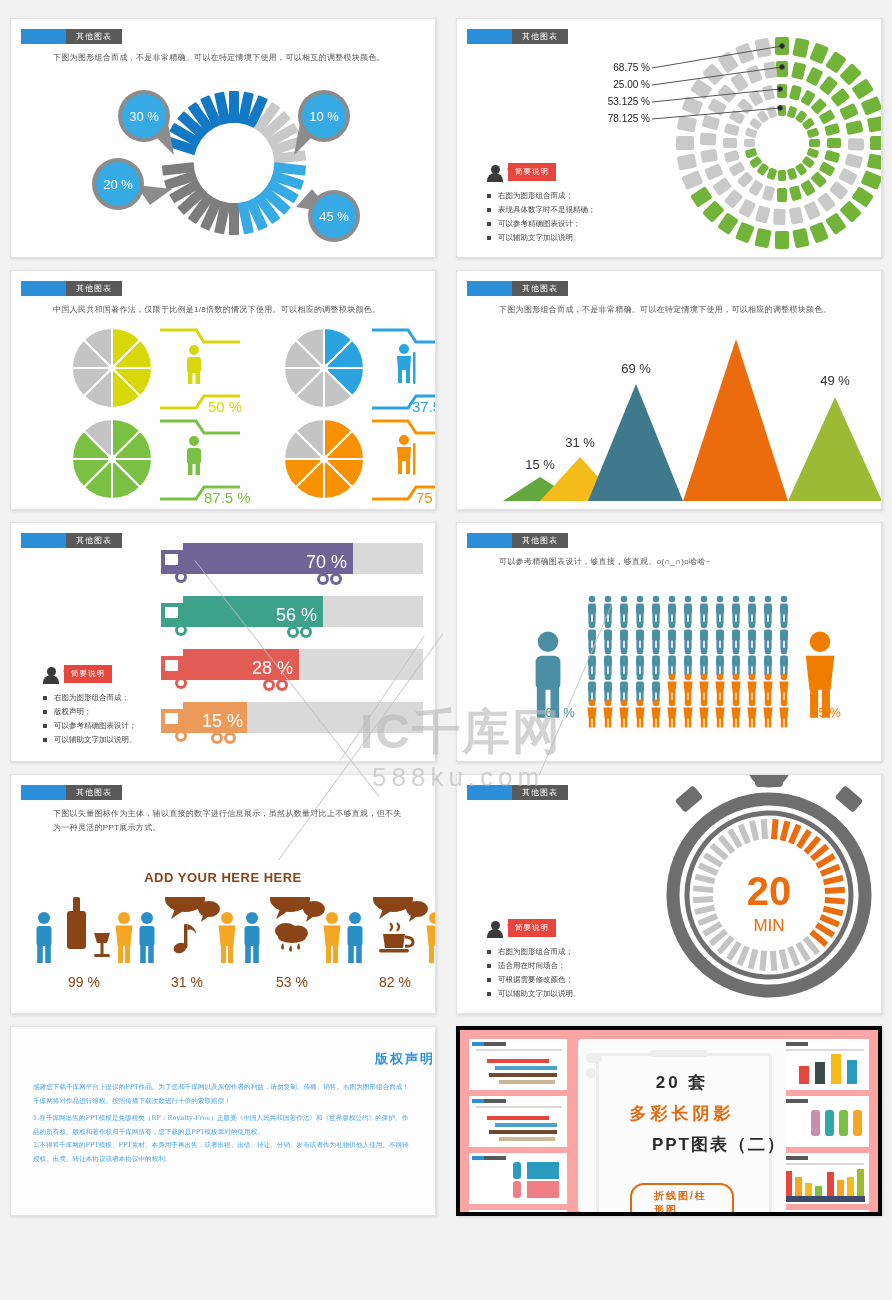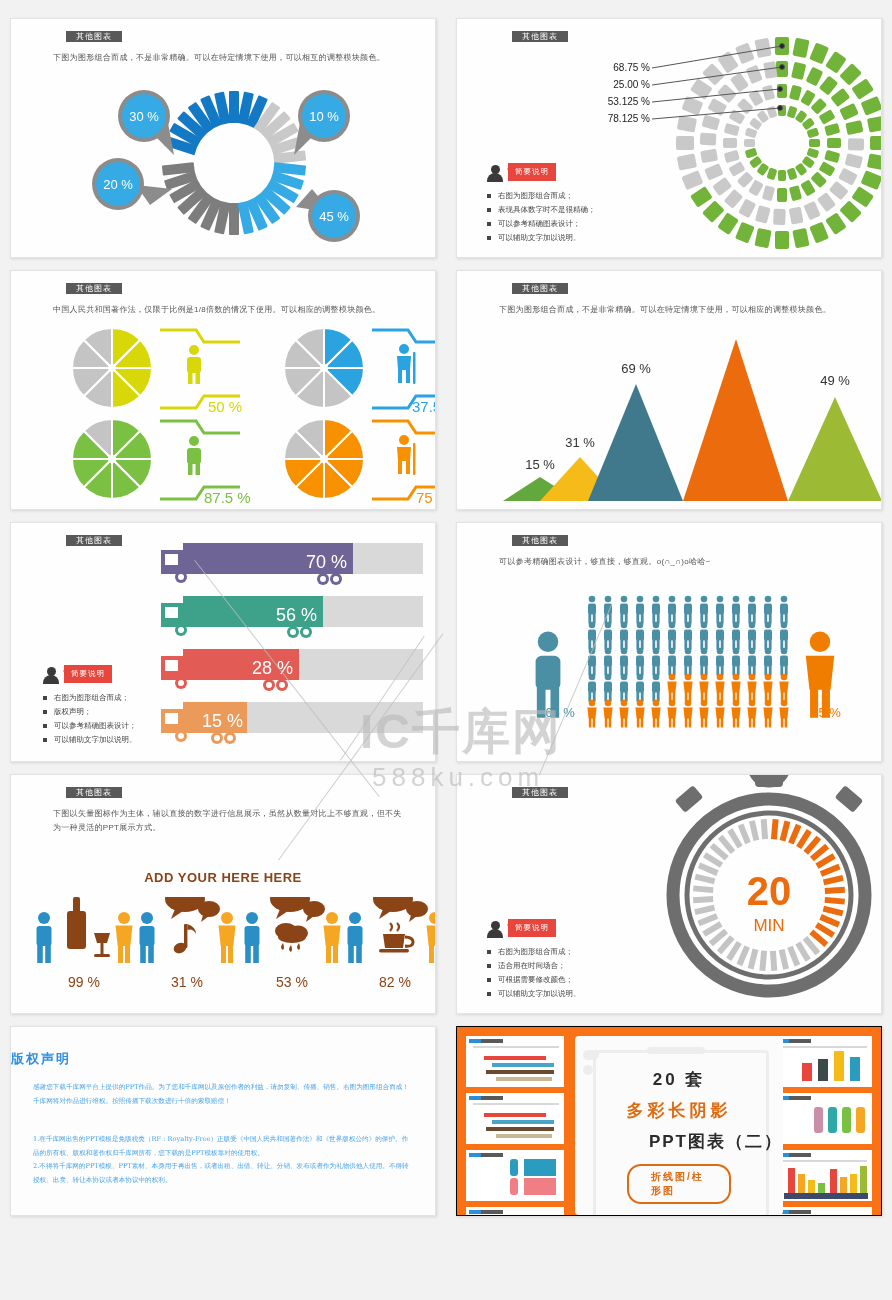--- a/index.html
+++ b/index.html
@@ -19,21 +19,21 @@
   .slide-wrap { padding: 6px 10px; }
   .slide {
     background: #fefefe;
     border: 1px solid #e3e3e3;
     box-shadow: 1px 1px 3px rgba(0,0,0,0.12);
     position: relative;
     overflow: hidden;
     height: 240px;
   }
   
-  .badge { position:absolute; top:10px; left:10px; display:flex; height:15px;align-items:center; }
+  .badge { position:absolute; top:10px; left:10px; display:flex; height:15px; }
   .badge .blue { width:45px; background:#2a8fd8; }
   .badge .dark { background:#595959; color:#fff; font-size:8px;
       padding:0 10px; display:flex; align-items:center; letter-spacing:1px; }
   .subtitle { position:absolute; top:32px; left:42px; right:26px;
       font-size:8px; color:#555; line-height:1.7; letter-spacing:.3px; }
   
   .note { position:absolute; font-size:7.5px; color:#444; line-height:1.85; }
   .note-head { display:flex; align-items:flex-end; margin-bottom:7px; }
   .person { width:16px; height:17px; position:relative; }
   .person .head { width:9px;height:9px;border-radius:50%;background:#3a3a3a;
@@ -54,49 +54,49 @@
   .wm-logo { left:360px; top:700px; font-size:48px; font-weight:bold;
       letter-spacing:2px; }
   .wm-sub { left:372px; top:762px; font-size:26px; letter-spacing:5px; }
   .wm-line { position:absolute; background:#bdbdbd; height:1px; z-index:39;
       transform-origin:0 0; opacity:.75; }
   
   .copy {
     height:190px; background:#fdfdfd; border:1px solid #e3e3e3;
     box-shadow:1px 1px 3px rgba(0,0,0,.12); position:relative; overflow:hidden;
   }
-  .copy h2 { color:#2f8fe0; font-size:13px; text-align:left; margin-top:23px;
-      font-family:"DejaVu Serif", serif; letter-spacing:2px; }
+  .copy h2 { color:#2f8fe0; font-size:13px; text-align:right; margin-top:23px;
+      font-family:"DejaVu Serif", serif; letter-spacing:2px;padding-left:20px; }
   .copy p { color:#4aa3e8; font-size:6.6px; line-height:2.1;
       margin:0 22px; font-family:"DejaVu Serif", serif; }
   .copy .p1 { margin-top:13px; }
-  .copy .p2 { margin-top:24px; }
+  .copy .p2 { margin-top:3px; }
   
-  .cover { height:190px; background:#f97316; position:relative; overflow:hidden;
-     border:1px solid #000000; box-shadow:1px 1px 3px rgba(0,0,0,.12); }
+  .cover { height:190px; background:#fca5a5; position:relative; overflow:hidden;
+     border:4px solid #000000; box-shadow:1px 1px 3px rgba(0,0,0,.12); }
   .thumb-col { position:absolute; top:9px; width:98px; }
   .thumb { background:#fff; height:51px; margin-bottom:6px; position:relative;
      overflow:hidden; }
   .thumb .tb { position:absolute; top:3px; left:3px; height:4px; display:flex; }
   .thumb .tb i { width:12px; background:#2a8fd8; display:block; }
   .thumb .tb u { width:22px; background:#595959; display:block; }
   .thumb .tl { position:absolute; top:10px; left:7px; right:5px; height:2px;
      background:#d8d8d8; }
   .cover-center { position:absolute; left:118px; top:9px; width:208px; bottom:0;
      background:#fbfbfb; border-radius:4px; }
   .cc-inner { position:absolute; left:18px; right:14px; top:14px; bottom:-8px;
      border:3px solid #ededed; border-radius:4px; }
   .cc-dot { position:absolute; background:#ededed; border-radius:50%; }
   .cover h3 { position:absolute; top:32px; width:100%; text-align:center;
      font-size:17px; color:#2b2b2b; font-weight:bold; letter-spacing:3px; }
   .cover h4 { position:absolute; top:63px; width:100%; text-align:center;
      font-size:17px; color:#e06a10; font-weight:bold; letter-spacing:4px; }
   .cover h5 { position:absolute; top:94px; width:100%; text-align:right;
      font-size:17px; color:#2b2b2b; font-weight:bold; letter-spacing:2px; }
-  .cover .pill { position:absolute; top:128px; left:50%; transform:translateX(-50%);
+  .cover .pill { position:absolute; top:144px; left:50%; transform:translateX(-50%);
      border:2px solid #e06a10; border-radius:14px; padding:4px 22px;
      color:#e06a10; font-size:10px; letter-spacing:2px; font-weight:bold; }
   svg { display:block; }
 </style>
 </head>
 <body>
 
 <div class="wm-line" style="left:195px; top:560px; width:300px; transform:rotate(52deg);"></div>
 <div class="wm-line" style="left:278px; top:860px; width:280px; transform:rotate(-54deg);"></div>
 <div class="wm-line" style="left:612px; top:605px; width:185px; transform:rotate(113deg);"></div>

